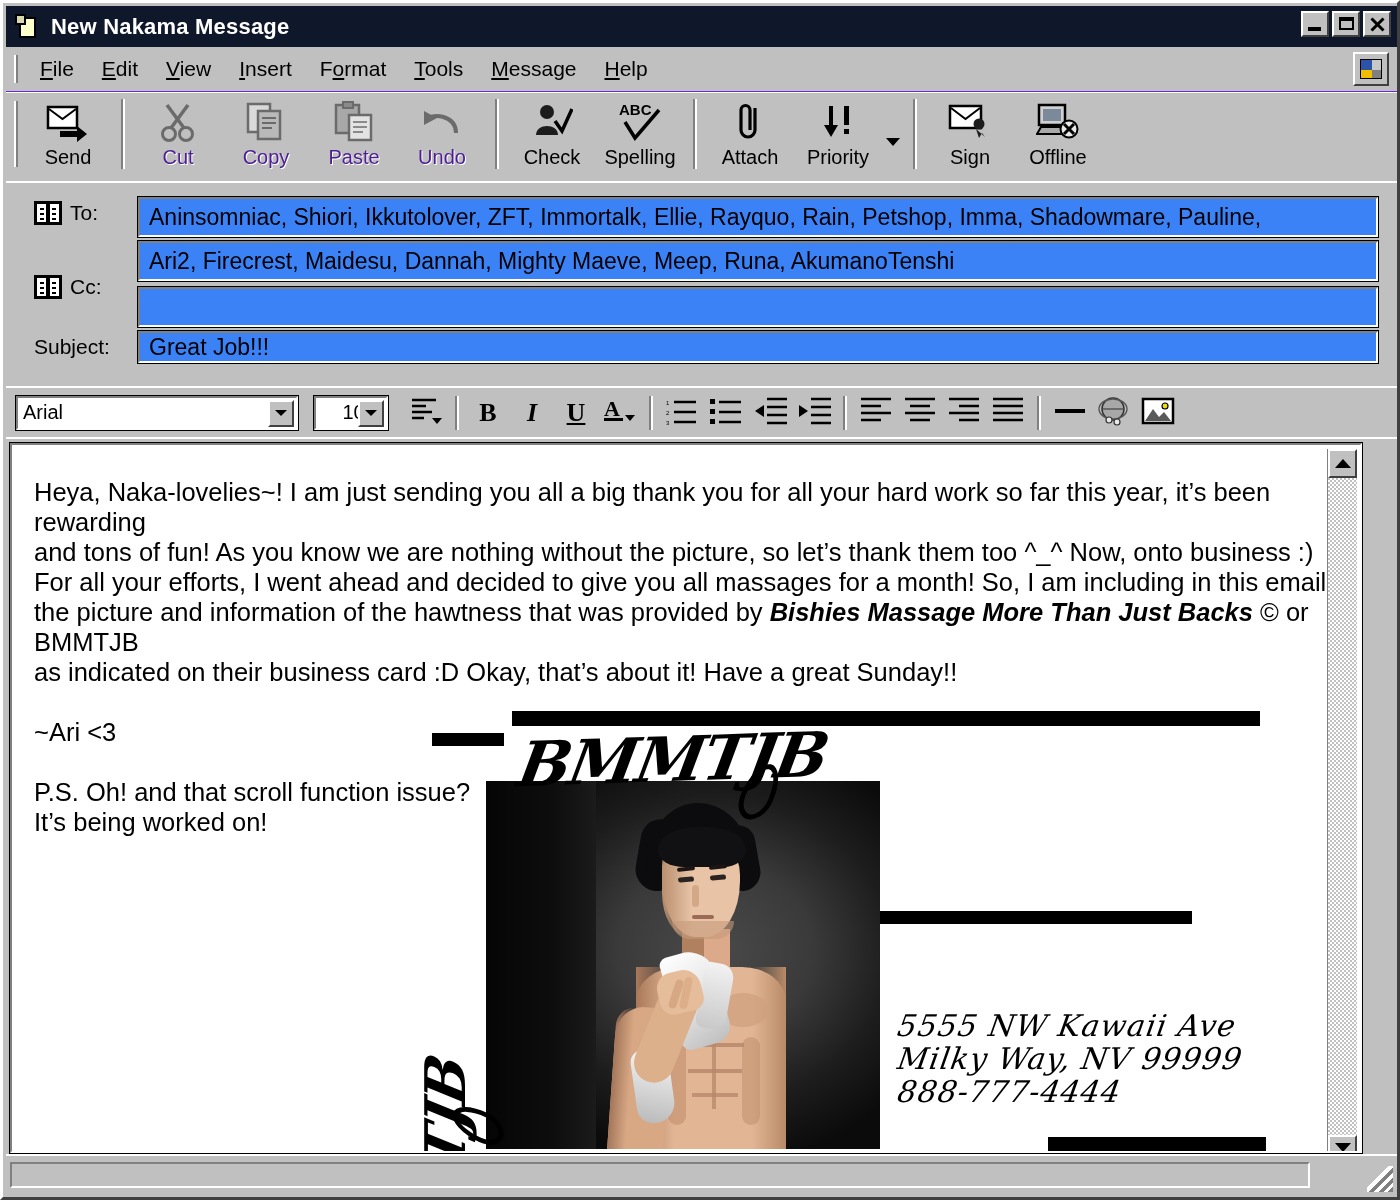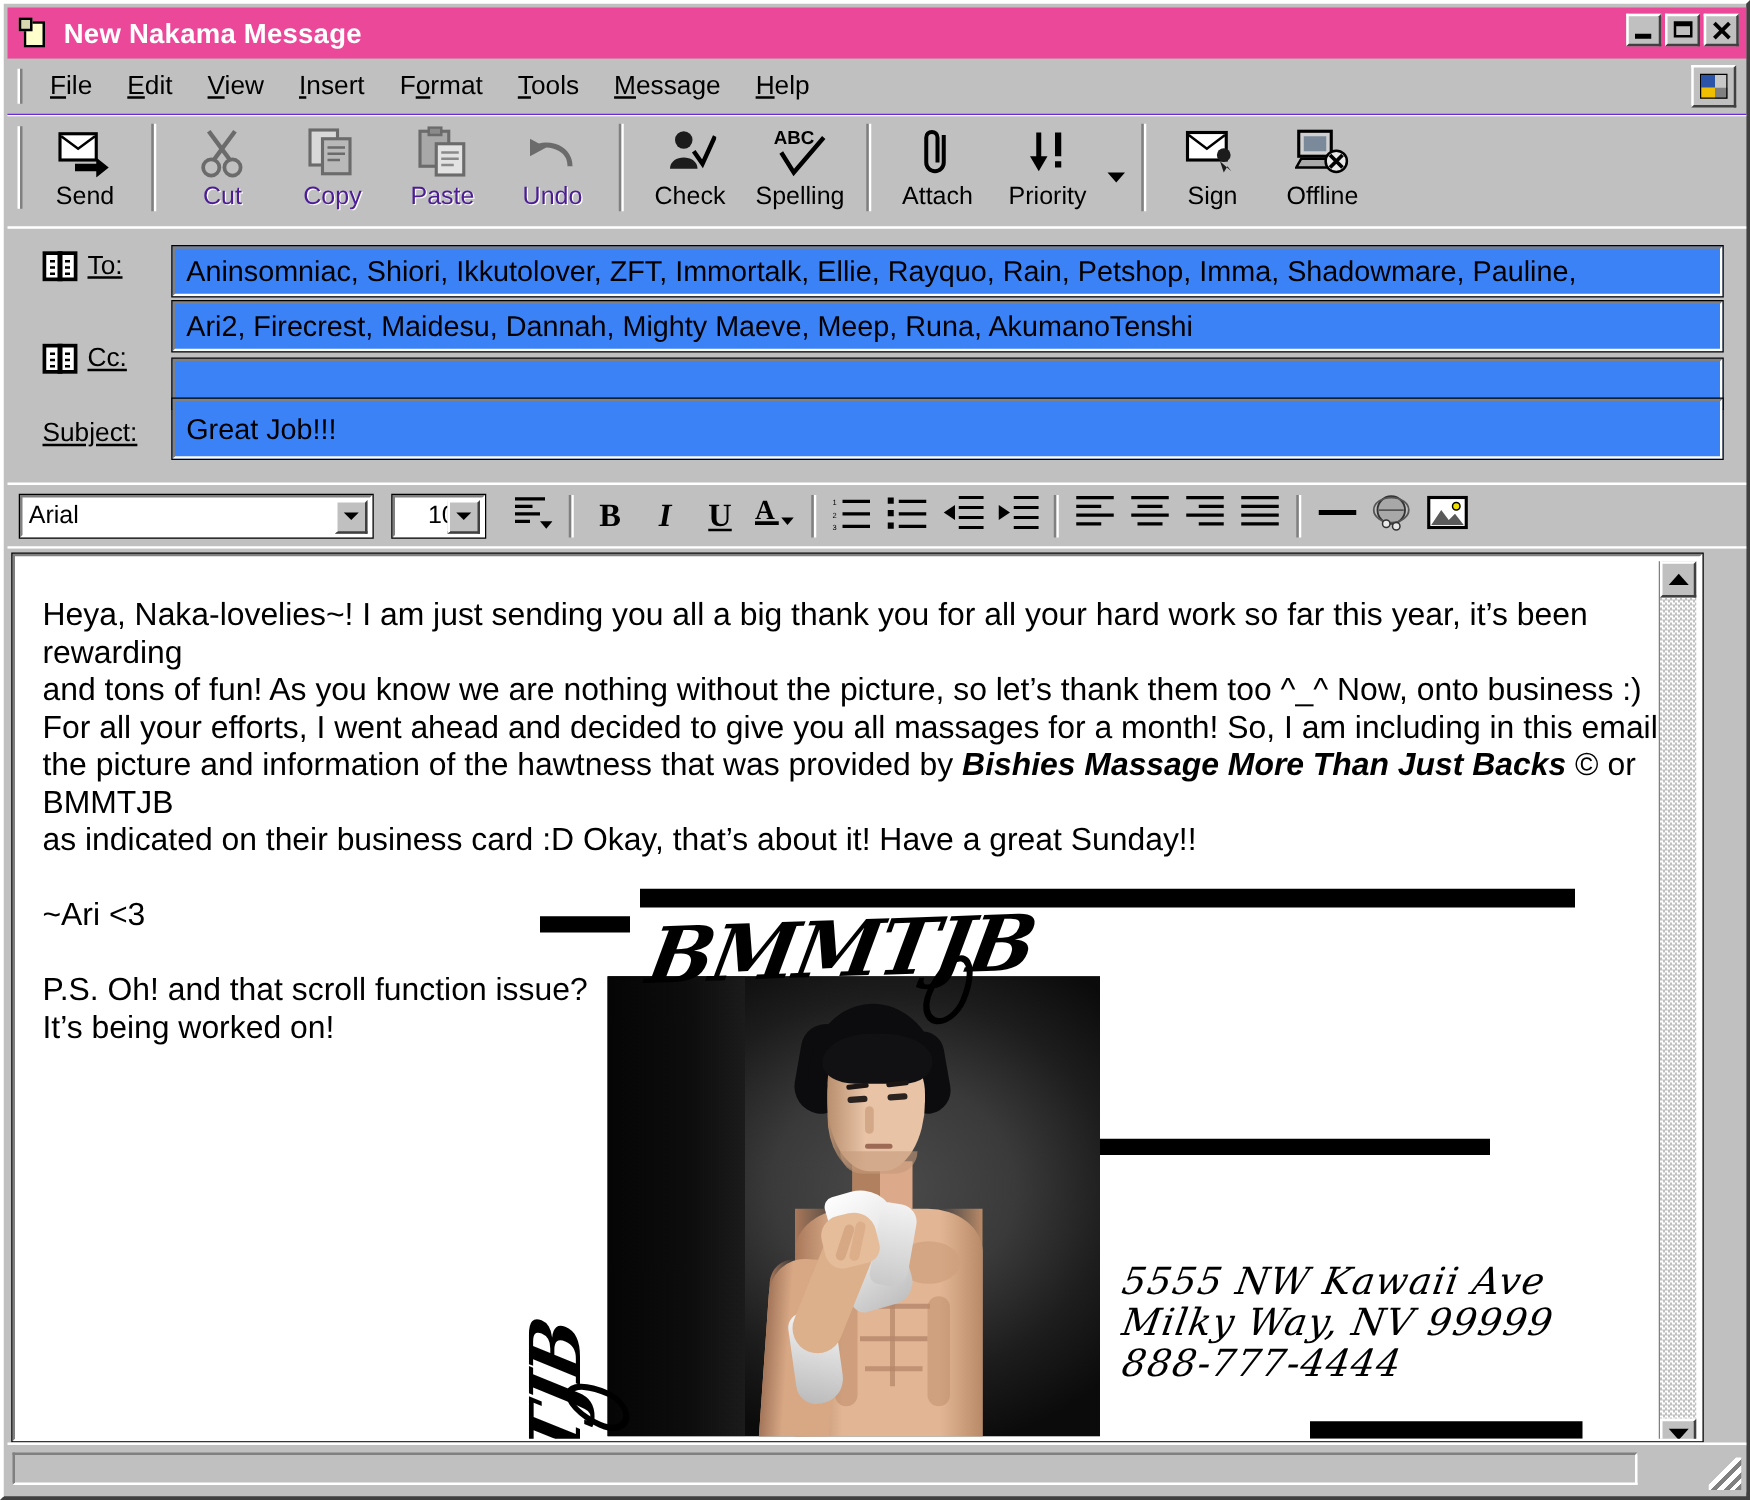--- a/index.html
+++ b/index.html
@@ -17,21 +17,21 @@
     background:#c0c0c0;
     border-left:3px solid #ffffff;
     border-top:3px solid #ffffff;
     border-right:3px solid #404040;
     border-bottom:3px solid #404040;
   }
 
   
   #titlebar {
     position:absolute; left:3px; top:3px; width:1391px; height:41px;
-    background:#ec4899;
+    background:#0f172a;
     display:flex; align-items:center;
   }
   #app-icon {
     width:26px; height:26px; margin-left:9px; margin-right:10px;
     position:relative; flex:0 0 auto;
   }
   #app-icon .sheet {
     position:absolute; left:4px; top:3px; width:17px; height:21px;
     background:#ffffcc; border:2px solid #000;
   }
@@ -127,21 +127,21 @@
   }
 
   
   #headers {
     position:absolute; left:3px; top:178px; width:1391px; height:205px;
     background:#c0c0c0;
     border-top:2px solid #ffffff;
   }
   .hdr-label {
     position:absolute; font-size:21px; color:#000;
-    display:flex; align-items:center; gap:8px;text-decoration:underline;
+    display:flex; align-items:center; gap:8px;
   }
   .book-icon { width:28px; height:24px; position:relative; flex:0 0 auto; }
   .book-icon .bk {
     position:absolute; inset:0; border:3px solid #000; background:#fff;
   }
   .book-icon .spine { position:absolute; left:12px; top:0; width:4px; height:24px; background:#000; }
   .book-icon .l1, .book-icon .l2, .book-icon .l3 {
     position:absolute; height:2px; background:#000;
   }
   .book-icon .l1 { left:6px; top:7px; width:4px; }
@@ -651,21 +651,21 @@
       </span>
       <span>Cc:</span>
     </div>
 
     <div class="hdr-field" style="left:132px; top:104px; width:1240px; height:40px;"></div>
 
     <div class="hdr-label" style="left:28px; top:152px;">
       <span>Subject:</span>
     </div>
 
-    <div class="hdr-field" style="left:132px; top:136px; width:1240px; height:48px;">Great Job!!!</div>
+    <div class="hdr-field" style="left:132px; top:148px; width:1240px; height:32px;">Great Job!!!</div>
   </div>
 
   <div id="fmtbar">
 
     <div class="combo" style="width:282px; margin-left:10px;">
       <span>Arial</span>
       <span class="drop">
           <i></i>
         </span>
     </div>

